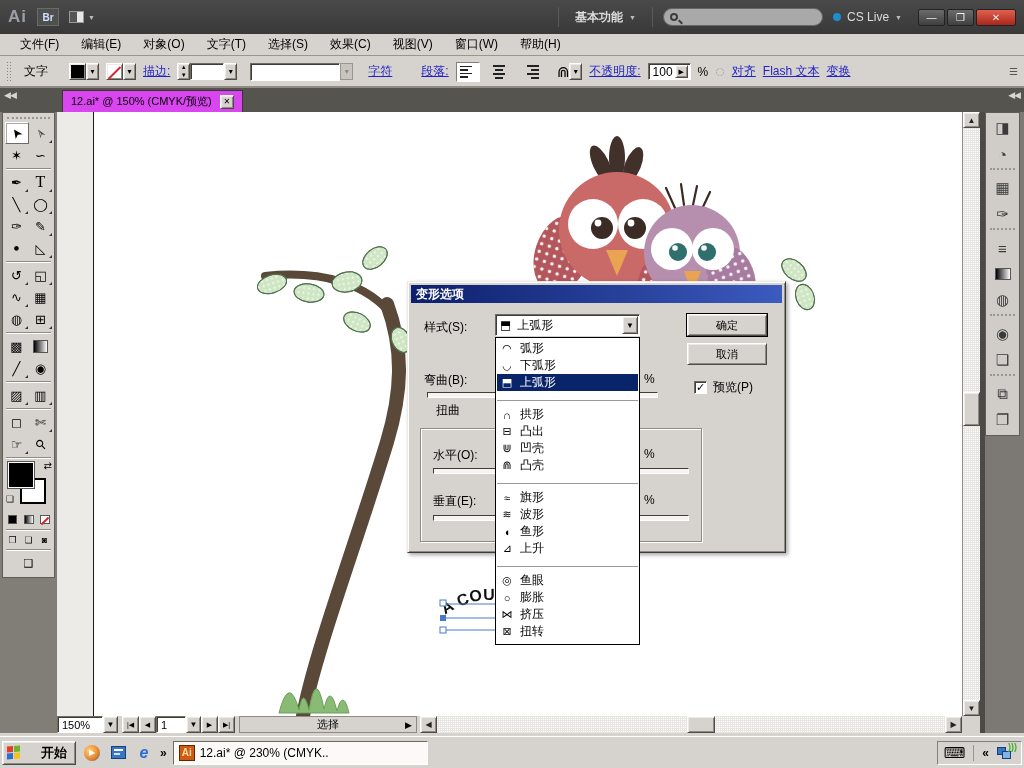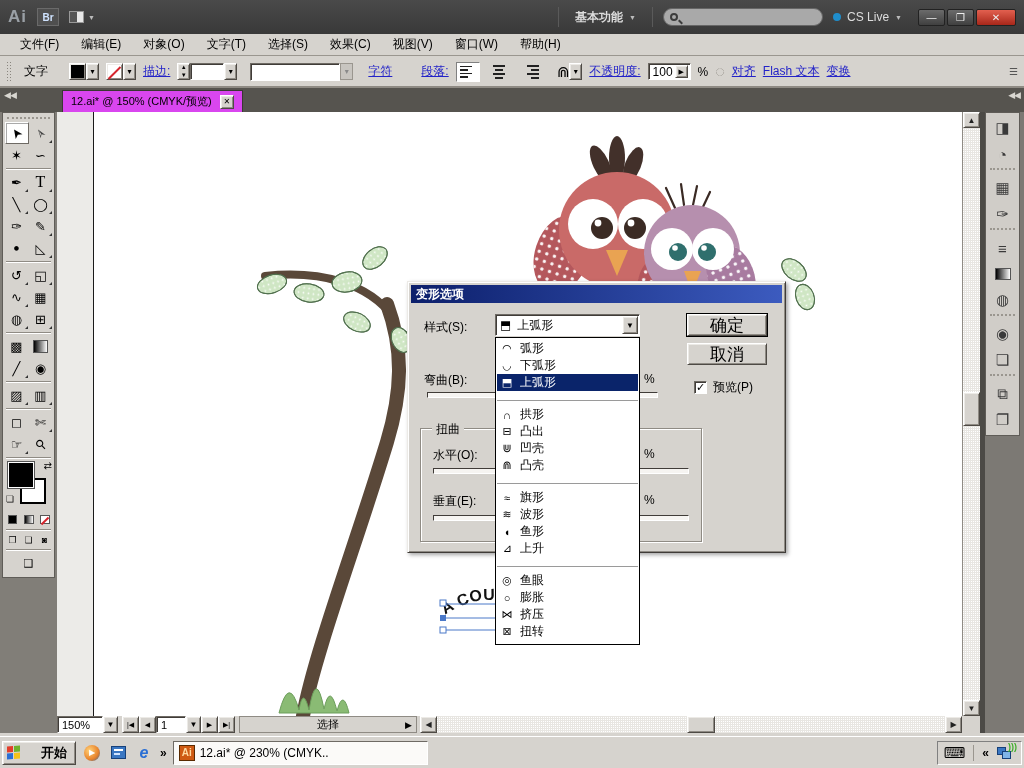--- a/index.html
+++ b/index.html
@@ -71,21 +71,21 @@
   .combo .dd { position:absolute; right:1px; top:1px; bottom:1px; width:16px; font-size:8px; }
   .wlist { position:absolute; left:495px; top:337px; width:145px; height:308px; background:#fff; border:1px solid #000; z-index:30; padding:2px 1px; font-size:12px; }
   .li { height:17px; display:flex; align-items:center; gap:6px; padding-left:3px; }
   .li .ic { width:14px; text-align:center; font-size:11px; }
   .li.sel { background:#0a246a; color:#fff; }
   .lsep { height:15px; position:relative; }
   .lsep::after { content:""; position:absolute; left:0; right:0; top:60%; height:1px; background:#9a9a9a; }
   .dlglabel { position:absolute; font-size:12px; z-index:21; }
   .slider { position:absolute; height:6px; background:#f6f4f1; border:1px solid; border-color:#403c38 #fff #fff #403c38; z-index:20; }
   .groupbox { position:absolute; left:420px; top:428px; width:282px; height:114px; border:1px solid #8f8b84; box-shadow:inset 1px 1px 0 #fff, 1px 1px 0 #fff; z-index:20; }
-  .dlgbtn { position:absolute; left:687px; width:80px; height:22px; z-index:21; font-size:17px; }
+  .dlgbtn { position:absolute; left:687px; width:80px; height:22px; z-index:21; font-size:11px; }
   .default-ring { outline:1px solid #000; }
   .checkbox { width:13px; height:13px; background:#fff; border:1px solid; border-color:#6e6a64 #fff #fff #6e6a64; box-shadow:inset 1px 1px 0 #403c38; display:flex; align-items:center; justify-content:center; font-size:11px; font-weight:bold; }
   
   .taskbar { left:0; top:736px; width:1024px; height:32px; background:#d6d3ce; border-top:1px solid #fff; display:flex; align-items:center; gap:6px; padding:0 2px; z-index:40; }
   .startbtn { height:24px; padding:0 8px 0 4px; display:flex; align-items:center; gap:20px; font-weight:bold; font-size:13px; }
   .startlogo { width:14px; height:14px; display:grid; grid-template-columns:6px 6px; grid-template-rows:6px 6px; gap:1px; transform:skewY(-5deg); }
   .startlogo i:nth-child(1){background:#e33e2b;} .startlogo i:nth-child(2){background:#6fb22c;}
   .startlogo i:nth-child(3){background:#2a6fd4;} .startlogo i:nth-child(4){background:#f4c21a;}
   .qlicon { width:20px; height:20px; display:flex; align-items:center; justify-content:center; font-size:14px; }
   .taskbtn { height:24px; width:255px; background:#fbfaf8; border:1px solid; border-color:#6e6a64 #fff #fff #6e6a64; display:flex; align-items:center; gap:5px; padding:0 5px; font-size:12px; }
@@ -572,21 +572,21 @@
   <span class="ic" style="font-size:12px;">⬒</span>
   <span>上弧形</span>
   <span class="dd raised btn">
       <span style="font-size:8px;">▼</span>
     </span>
 </div>
 <span class="abs dlglabel" style="left:424px;top:372px;">弯曲(B):</span>
 <span class="abs dlglabel" style="left:644px;top:372px;">%</span>
 <div class="slider" style="left:427px;top:392px;width:231px;"></div>
 <div class="groupbox"></div>
-<span class="abs dlglabel" style="left:432px;top:421px;background:#d6d3ce;padding:0 4px;">扭曲</span>
+<span class="abs dlglabel" style="left:432px;top:402px;background:#d6d3ce;padding:0 4px;">扭曲</span>
 <span class="abs dlglabel" style="left:433px;top:447px;">水平(O):</span>
 <span class="abs dlglabel" style="left:644px;top:447px;">%</span>
 <div class="slider" style="left:433px;top:468px;width:256px;"></div>
 <span class="abs dlglabel" style="left:433px;top:493px;">垂直(E):</span>
 <span class="abs dlglabel" style="left:644px;top:493px;">%</span>
 <div class="slider" style="left:433px;top:515px;width:256px;"></div>
 <button class="dlgbtn raised btn default-ring" style="top:314px;">
     <span>确定</span>
   </button>
 <button class="dlgbtn raised btn" style="top:343px;">

